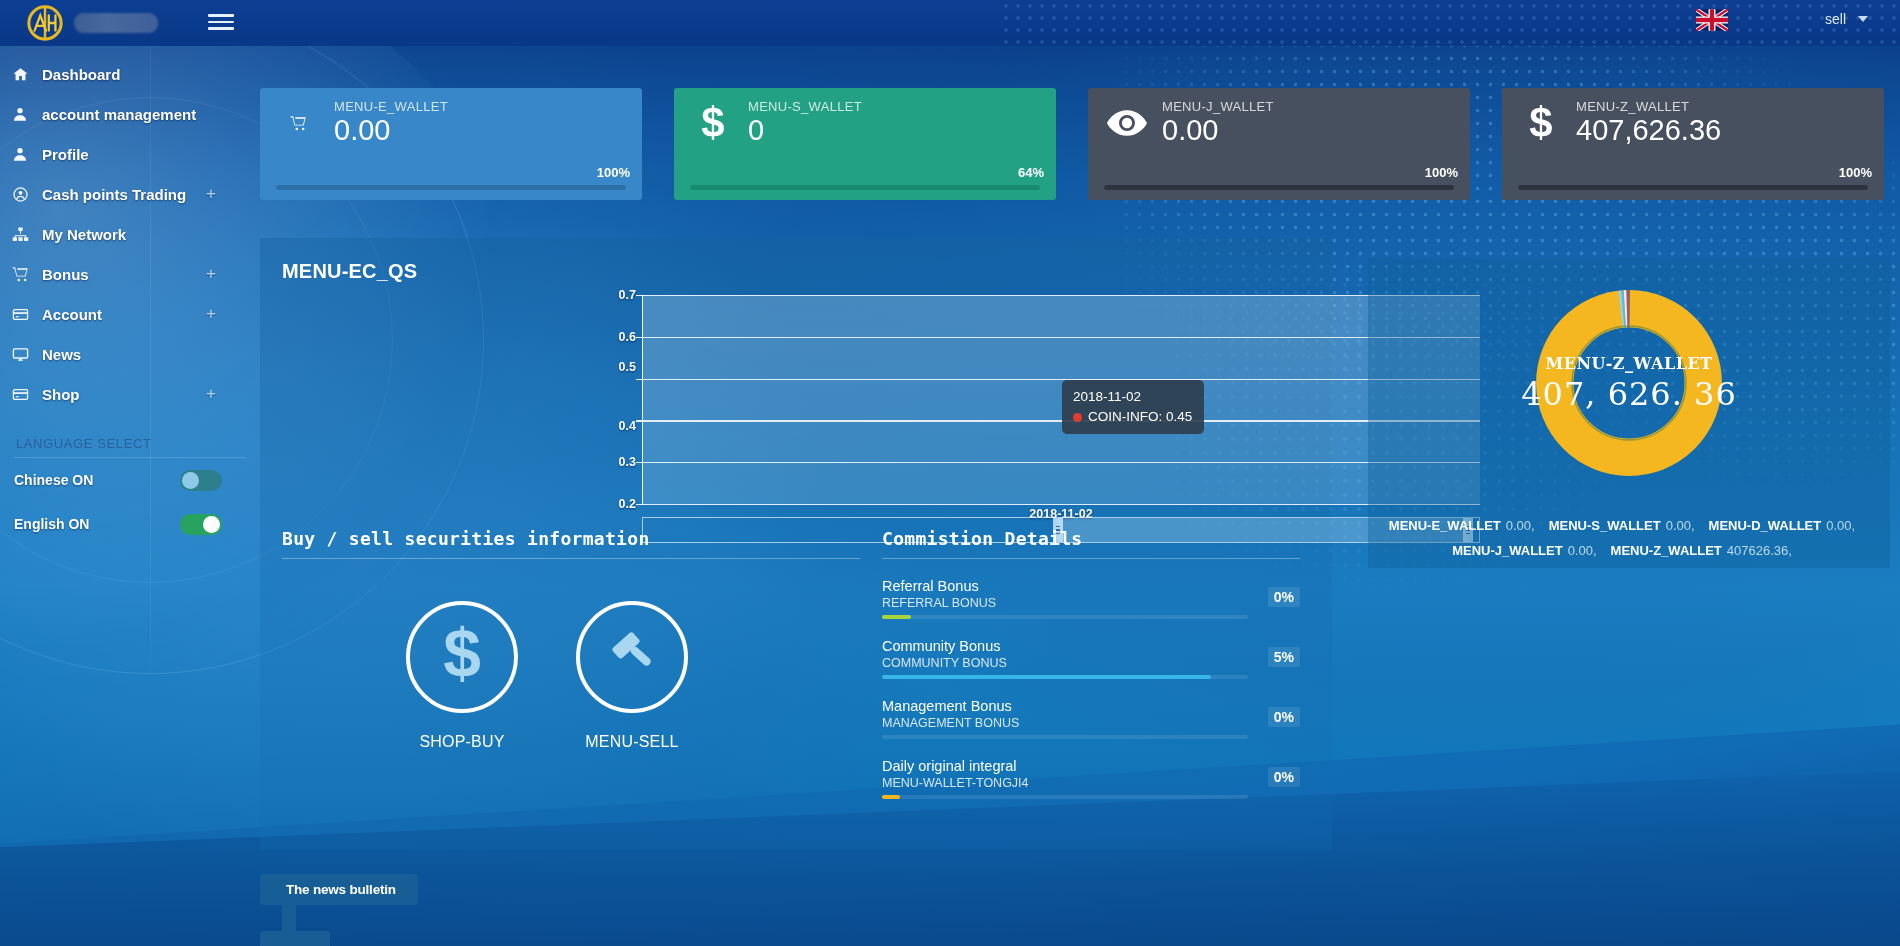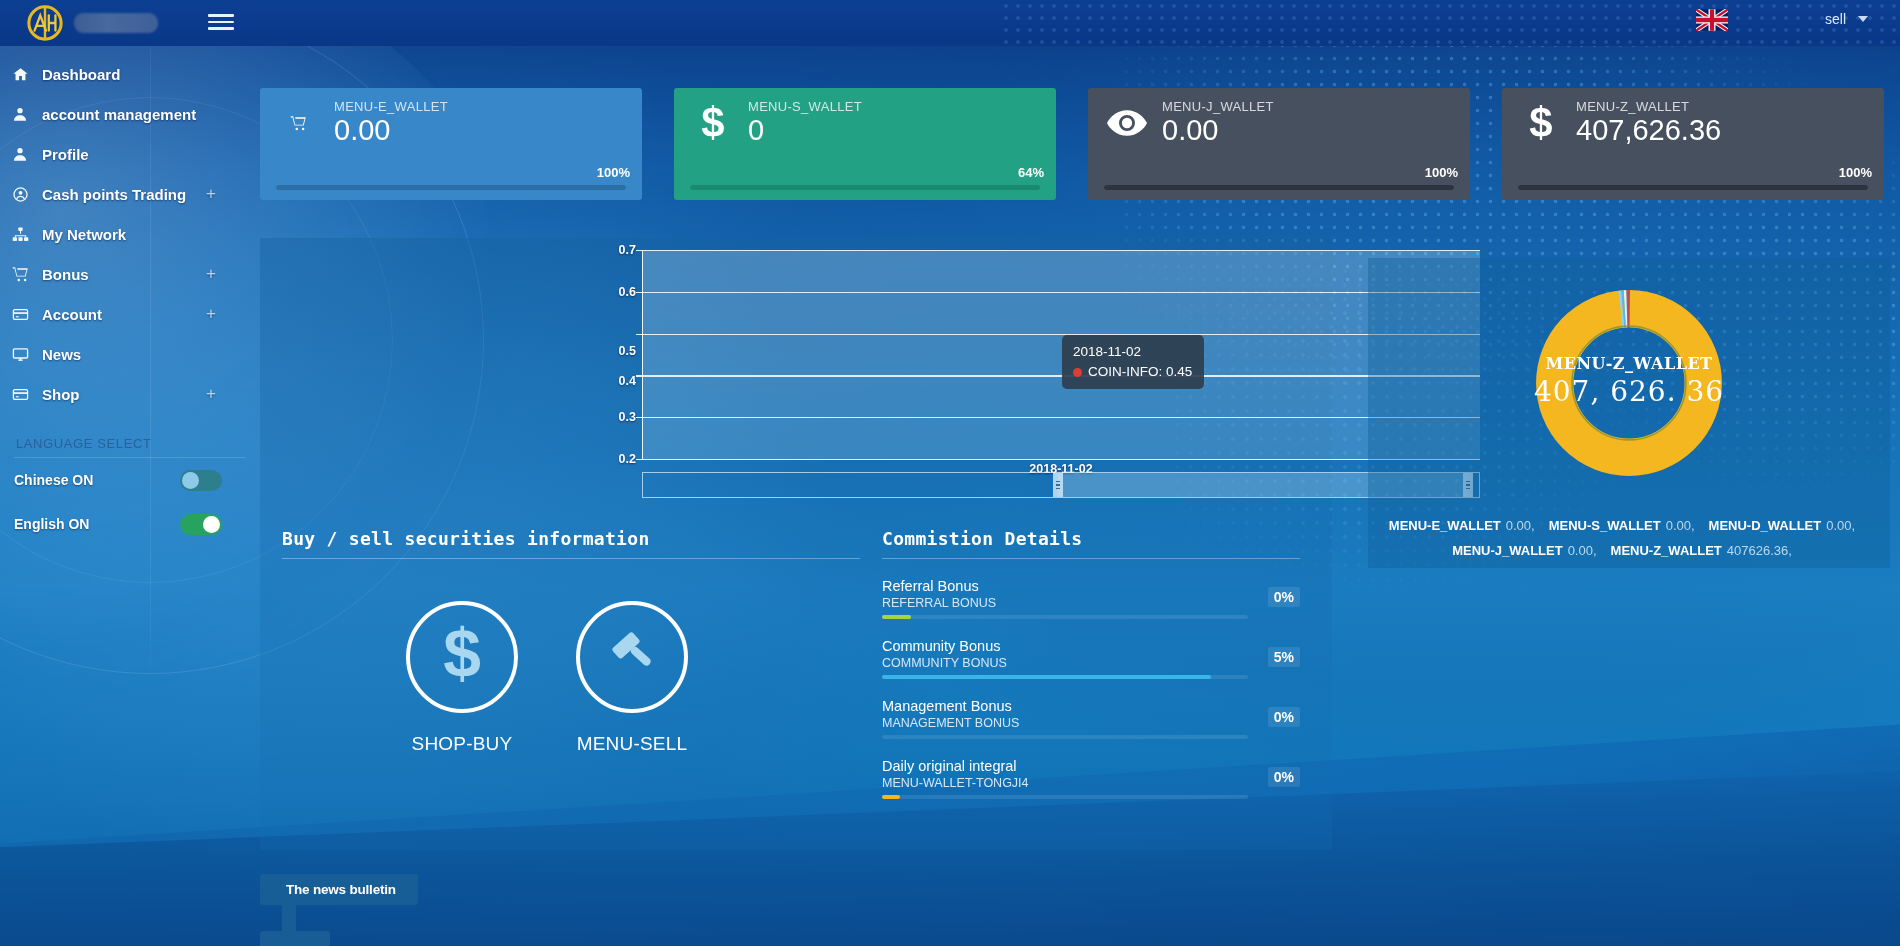--- a/index.html
+++ b/index.html
@@ -193,21 +193,21 @@
     font-family:"DejaVu Sans Mono", monospace;
   }
   .sec-rule{ height:1px; background:rgba(190,220,245,.45); margin-top:9px; }
 
   .buy-sell{ display:flex; gap:58px; margin-top:42px; padding-left:124px; }
   .bs-item{ width:112px; text-align:center; cursor:pointer; }
   .bs-circle{
     width:112px; height:112px; border-radius:50%; border:4px solid #ffffff;
     display:flex; align-items:center; justify-content:center;
   }
-  .bs-label{ margin-top:20px; color:#ffffff; font-size:19px; letter-spacing:.2px; }
+  .bs-label{ margin-top:20px; color:#ffffff; font-size:16px; letter-spacing:.2px; }
 
   .bonus-row{ margin-top:18px; position:relative; padding-right:52px; }
   .bonus-name{ color:#ffffff; font-size:14.5px; line-height:1.25; }
   .bonus-sub{ color:#d6e7f7; font-size:12.5px; line-height:1.3; }
   .bonus-pct{
     position:absolute; right:0; top:10px; color:#ffffff; font-size:14px; font-weight:bold;
     background:rgba(255,255,255,.10); padding:2px 6px; border-radius:2px;
   }
   .bonus-bar{ height:3.5px; margin-top:4px; background:rgba(255,255,255,.10); border-radius:2px; }
   .bonus-bar > i{ display:block; height:100%; border-radius:2px; }
@@ -217,21 +217,21 @@
     position:absolute; left:1368px; top:258px; width:522px; height:212px; z-index:15;
     background:rgba(12,95,152,0.38);
     height:310px;
   }
   .donut-box{ position:relative; width:522px; height:250px; display:flex; align-items:center; justify-content:center; }
   .donut-center{
     position:absolute; left:0; right:0; top:96px; text-align:center; color:#ffffff;
     font-family:"DejaVu Serif", serif;
   }
   .donut-center .dc-title{ font-size:16px; font-weight:bold; letter-spacing:.5px; }
-  .donut-center .dc-val{ font-size:28px; margin-top:2px; letter-spacing:1px; }
+  .donut-center .dc-val{ font-size:32px; margin-top:2px; letter-spacing:1px; }
   .donut-legend{
     position:absolute; left:0; right:0; top:256px; text-align:center; line-height:1.9;
     font-size:13px; color:#ffffff;
   }
   .donut-legend .lg-name{ font-weight:bold; }
   .donut-legend .lg-val{ color:#bcd9ee; margin-left:5px; }
   .donut-legend .lg-sep{ display:inline-block; width:14px; }
 
   
   .news-bulletin{
@@ -468,26 +468,27 @@
       </div>
       <div class="pct">100%</div>
       <div class="bar">
         <i style="width:100%"></i>
       </div>
     </div>
   </div>
 
 <div class="panel-main">
 
+  <div class="panel-title">MENU-EC_QS</div>
 
   <div class="chart-wrap">
     <div class="y-labels" id="yLabels">
         <span style="top:0px">0.7</span>
         <span style="top:41.800000000000004px">0.6</span>
-        <span style="top:101px">0.5</span>
+        <span style="top:72px">0.5</span>
         <span style="top:131px">0.4</span>
         <span style="top:167.20000000000002px">0.3</span>
         <span style="top:209px">0.2</span>
       </div>
     <div class="plot" id="plot">
         <div class="gridline" style="top:0px"></div>
         <div class="tick" style="top:0px"></div>
         <div class="gridline" style="top:41.800000000000004px"></div>
         <div class="tick" style="top:41.800000000000004px"></div>
         <div class="gridline" style="top:83.60000000000001px"></div>

